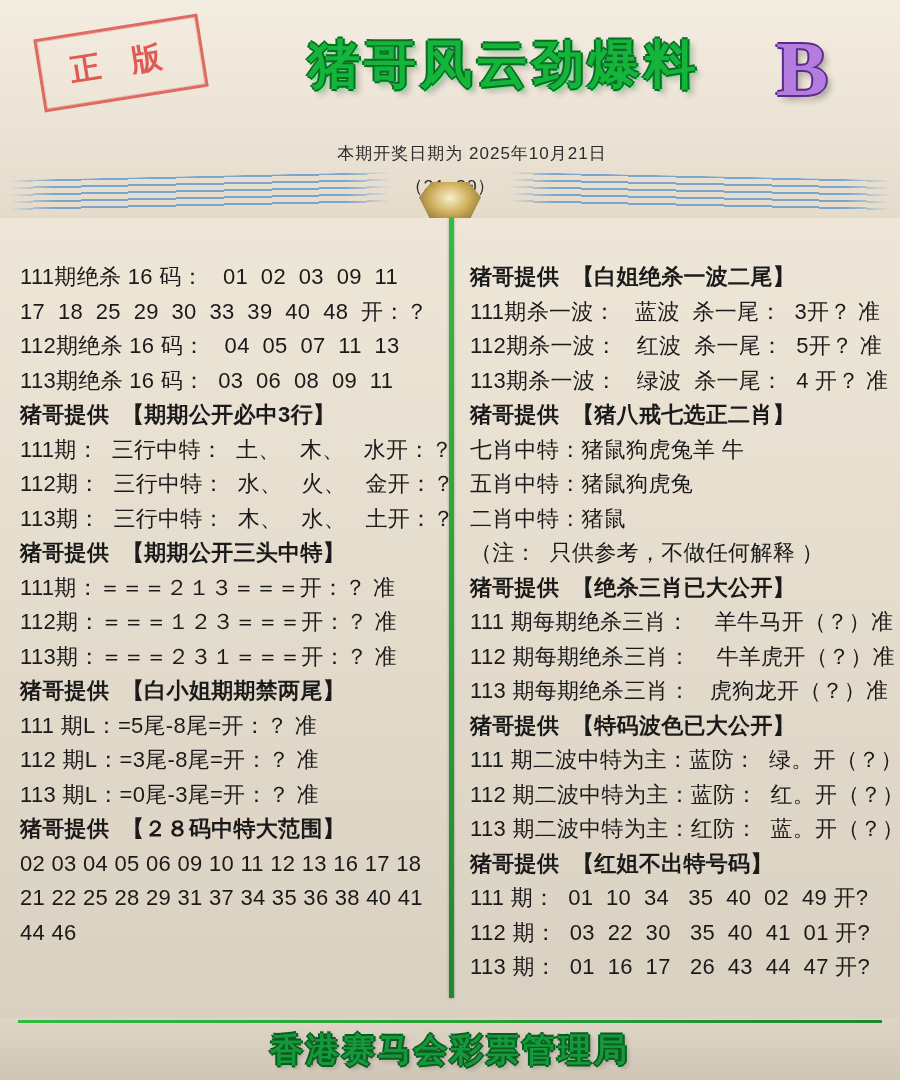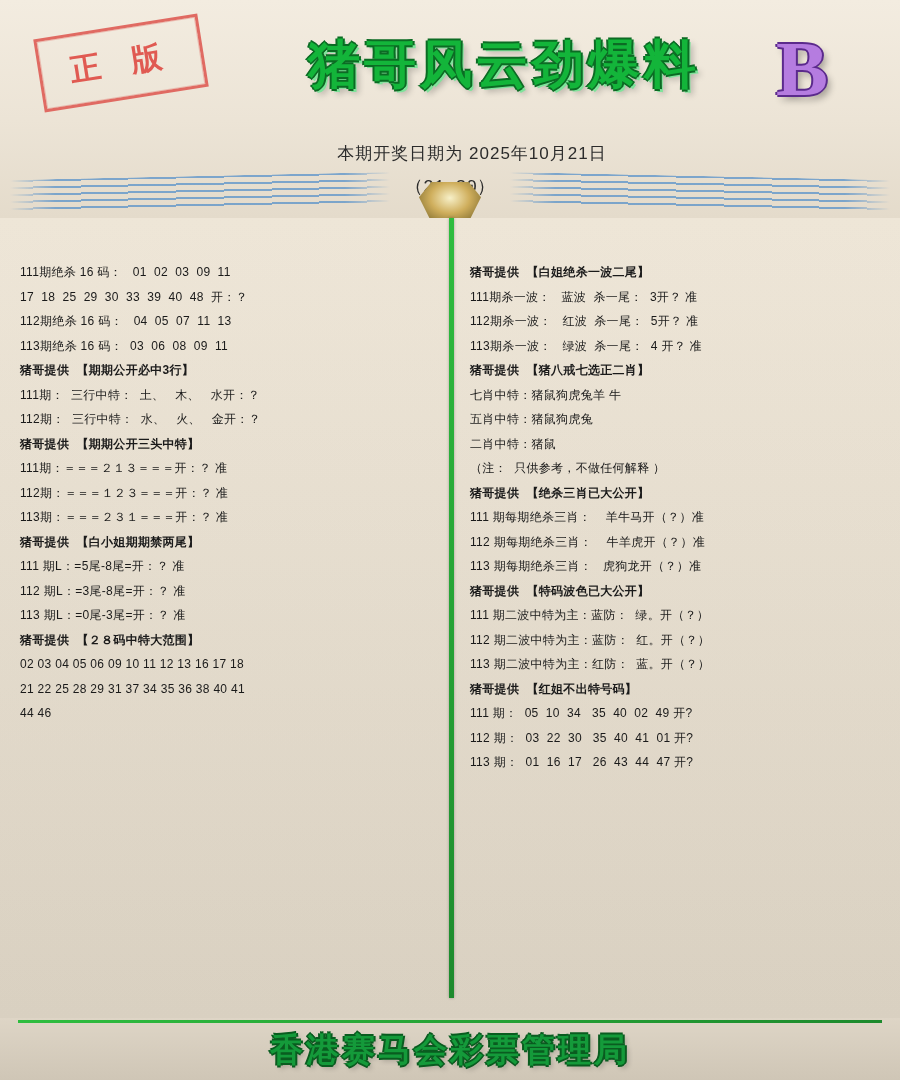--- a/index.html
+++ b/index.html
@@ -80,21 +80,21 @@
     position:absolute;left:449px;top:0;bottom:20px;width:5px;
     background:linear-gradient(180deg,#2fbd3f,#1d8a2d);
     box-shadow:0 0 3px rgba(0,0,0,.3);
   }
   .col{
     position:absolute;top:48px;width:430px;
   }
   .col-left{left:20px;}
   .col-right{left:470px;}
   .line{
-    font-size:12px;color:#1a1a1a;line-height:1.0;
+    font-size:22px;color:#1a1a1a;line-height:1.0;
     margin:0 0 12.5px 0;white-space:pre;letter-spacing:.3px;
   }
   .line.bold{font-weight:bold;}
   
   .footer{
     position:absolute;left:0;right:0;bottom:0;height:62px;
     background:linear-gradient(180deg,#ded5c6,#cfc6b6);
   }
   .footline{
     position:absolute;left:18px;right:18px;top:2px;height:3px;
@@ -127,20 +127,21 @@
   <div class="content">
     <div class="stem"></div>
     <div class="col col-left" id="colLeft">
         <div class="line">111期绝杀 16 码：   01  02  03  09  11</div>
         <div class="line">17  18  25  29  30  33  39  40  48  开：？</div>
         <div class="line">112期绝杀 16 码：   04  05  07  11  13</div>
         <div class="line">113期绝杀 16 码：  03  06  08  09  11</div>
         <div class="line bold">猪哥提供  【期期公开必中3行】</div>
         <div class="line">111期：  三行中特：  土、   木、   水开：？</div>
         <div class="line">112期：  三行中特：  水、   火、   金开：？</div>
+        <div class="line">113期：  三行中特：  木、   水、   土开：？</div>
         <div class="line bold">猪哥提供  【期期公开三头中特】</div>
         <div class="line">111期：＝＝＝２１３＝＝＝开：？ 准</div>
         <div class="line">112期：＝＝＝１２３＝＝＝开：？ 准</div>
         <div class="line">113期：＝＝＝２３１＝＝＝开：？ 准</div>
         <div class="line bold">猪哥提供  【白小姐期期禁两尾】</div>
         <div class="line">111 期L：=5尾-8尾=开：？ 准</div>
         <div class="line">112 期L：=3尾-8尾=开：？ 准</div>
         <div class="line">113 期L：=0尾-3尾=开：？ 准</div>
         <div class="line bold">猪哥提供  【２８码中特大范围】</div>
         <div class="line">02 03 04 05 06 09 10 11 12 13 16 17 18</div>
@@ -159,21 +160,21 @@
         <div class="line">（注：  只供参考，不做任何解释 ）</div>
         <div class="line bold">猪哥提供  【绝杀三肖已大公开】</div>
         <div class="line">111 期每期绝杀三肖：    羊牛马开（？）准</div>
         <div class="line">112 期每期绝杀三肖：    牛羊虎开（？）准</div>
         <div class="line">113 期每期绝杀三肖：   虎狗龙开（？）准</div>
         <div class="line bold">猪哥提供  【特码波色已大公开】</div>
         <div class="line">111 期二波中特为主：蓝防：  绿。开（？）</div>
         <div class="line">112 期二波中特为主：蓝防：  红。开（？）</div>
         <div class="line">113 期二波中特为主：红防：  蓝。开（？）</div>
         <div class="line bold">猪哥提供  【红姐不出特号码】</div>
-        <div class="line">111 期：  05  10  34   35  40  02  49 开?</div>
+        <div class="line">111 期：  01  10  34   35  40  02  49 开?</div>
         <div class="line">112 期：  03  22  30   35  40  41  01 开?</div>
         <div class="line">113 期：  01  16  17   26  43  44  47 开?</div>
       </div>
   </div>
 
   <div class="footer">
     <div class="footline"></div>
     <div class="foottext">香港赛马会彩票管理局</div>
   </div>
 

